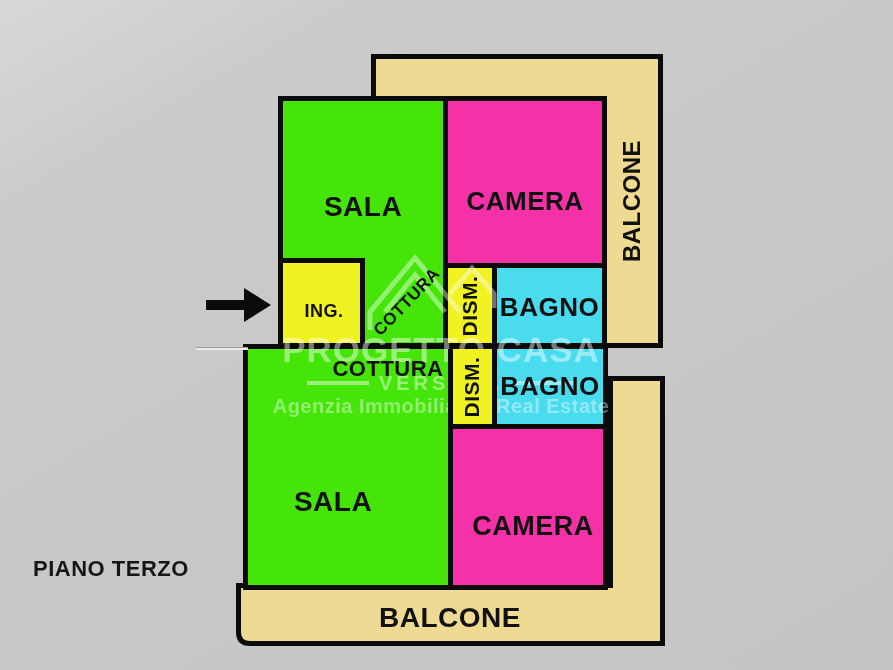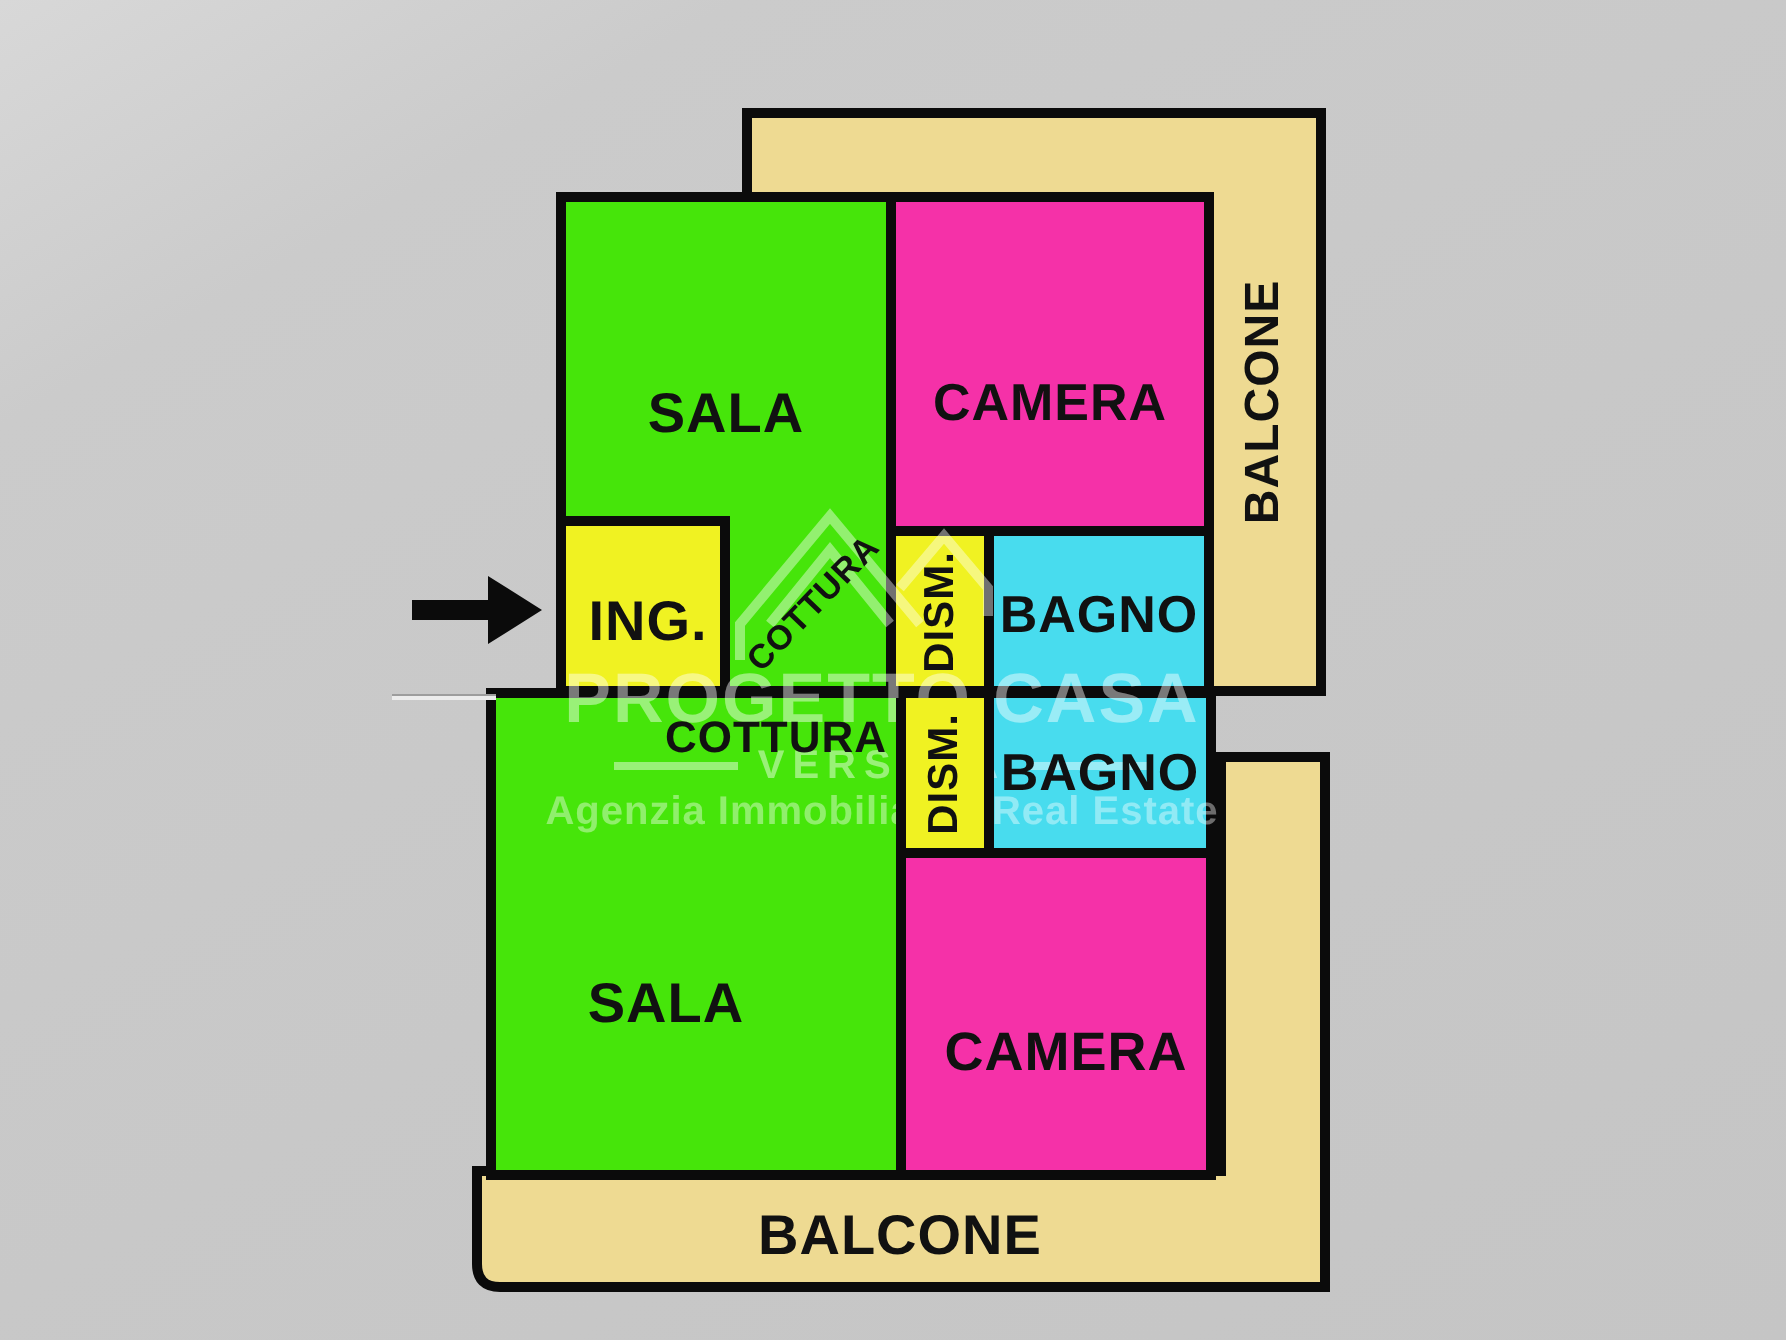--- a/index.html
+++ b/index.html
@@ -73,21 +73,21 @@
     </div>
     <div class="lbl" style="left:64px;top:181px;width:120px;height:40px;font-size:17px;transform:rotate(-46deg);">
       <span>COTTURA</span>
     </div>
     <div class="lbl vert" style="left:160px;top:167px;width:54px;height:75px;font-size:21px;">
       <span>DISM.</span>
     </div>
     <div class="lbl" style="left:214px;top:186px;width:105px;height:40px;font-size:26px;">
       <span>BAGNO</span>
     </div>
-    <div class="lbl" style="left:3px;top:195px;width:76px;height:30px;font-size:28px;">
+    <div class="lbl" style="left:3px;top:195px;width:76px;height:30px;font-size:18px;">
       <span>ING.</span>
     </div>
   </div>
 
   <svg style="position:absolute;left:233px;top:373px;" width="435" height="276" viewBox="0 0 435 276">
     <path d="M 377.5 5.5 L 429.5 5.5 L 429.5 270.5 L 17 270.5 Q 5.5 270.5 5.5 259 L 5.5 212.5 L 377.5 212.5 Z" fill="#eeda92" stroke="#0b0b0b" stroke-width="5"></path>
   </svg>
 
   <div class="shape green" style="left:243px;top:344px;width:365px;height:246px;">
 
@@ -128,14 +128,15 @@
     </svg>
     <div class="wm-brand">PROGETTO CASA</div>
     <div class="wm-row">
       <span class="dash"></span>
       <span class="txt">VERSILIA</span>
       <span class="dash"></span>
     </div>
     <div class="wm-tag">Agenzia Immobiliare - Real Estate</div>
   </div>
 
+  <div class="floor-lbl">PIANO TERZO</div>
 
 </div>
 
 </body></html>

